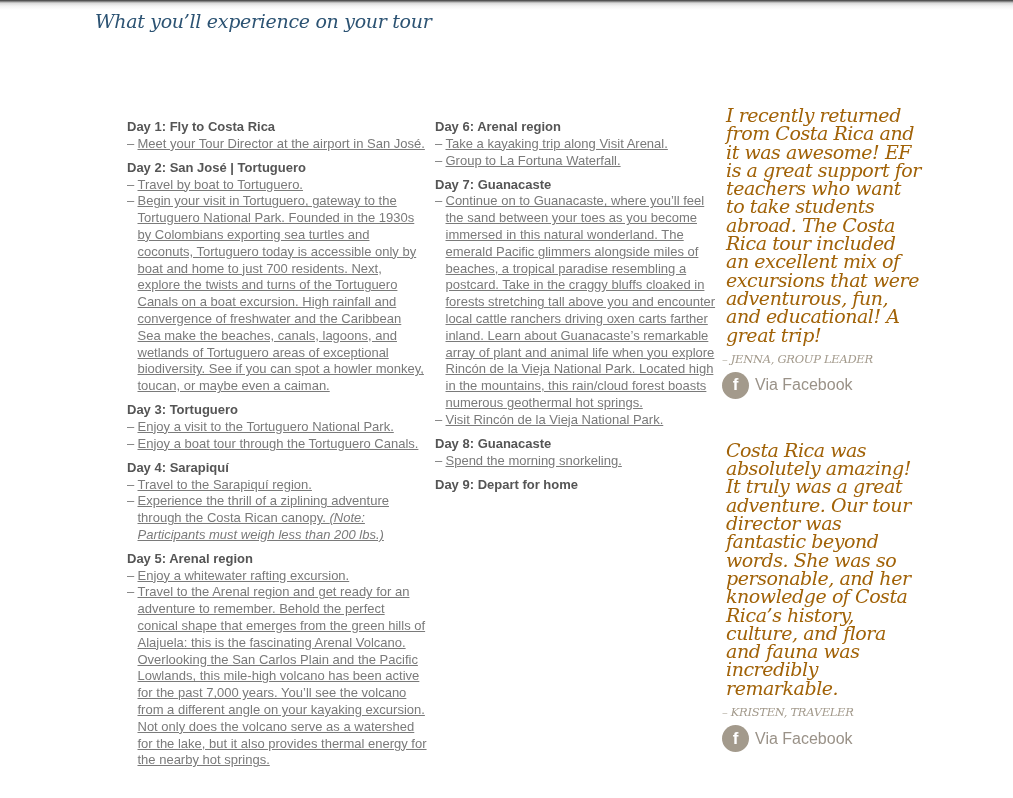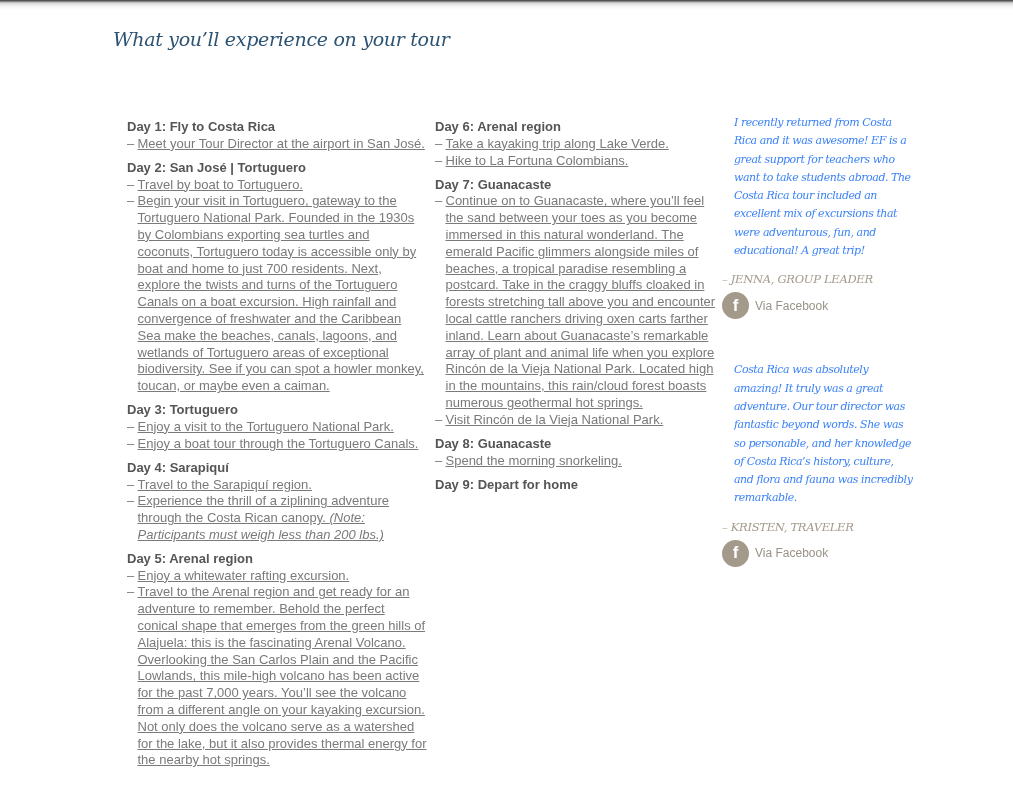--- a/index.html
+++ b/index.html
@@ -9,53 +9,53 @@
       font-family: "Liberation Sans", sans-serif;
     }
     .top-shadow {
       position: absolute; left: 0; top: 0; width: 1013px; height: 10px;
       background: linear-gradient(to bottom, #3a3a3a 0px, #6a6a6a 1px, #d8d8d8 3px, #f3f3f3 6px, #ffffff 10px);
     }
     .page-title {
       position: absolute; left: 95px; top: 10px;
       font-family: "DejaVu Serif", serif; font-style: italic;
       font-size: 19px; color: #2c5373; letter-spacing: -0.3px;
-      margin: 18px; font-weight: normal;
+      margin: 0; font-weight: normal;
     }
     .col {
       position: absolute; top: 119px;
       font-size: 13px; line-height: 16.8px; color: #7a7a7a; margin-left: 32px;
     }
     .col-1 { left: 95px; width: 300px; }
     .col-2 { left: 403px; width: 290px; }
     .day { margin-bottom: 7.2px; }
     .day-title { font-weight: bold; color: #555555; }
     .item { padding-left: 10.5px; text-indent: -10.5px; text-decoration: underline; }
     .item .dash { display: inline-block; width: 10.5px; text-indent: 0; }
     .note { font-style: italic; text-align: center; }
     .col-3 { position: absolute; left: 722px; top: 102px; width: 205px; }
     .quote {
       font-family: "DejaVu Serif", serif; font-style: italic;
-      font-size: 11px; line-height: 18.3px; color: #3b82f6;
-      letter-spacing: -0.45px; margin: 12px;
+      font-size: 19px; line-height: 18.3px; color: #a16207;
+      letter-spacing: -0.45px; margin: 4px;
     }
     .author {
       font-family: "DejaVu Serif", serif; font-style: italic;
-      font-size: 11.5px; color: #a39a8c; 
+      font-size: 11.5px; color: #a39a8c; margin-top: 8px;
       letter-spacing: -0.3px; text-transform: uppercase;
     }
     .via {
       display: flex; align-items: center; margin-top: 6px; cursor: pointer;
     }
     .fb-circle {
       width: 27px; height: 27px; border-radius: 50%; background: #a39a8c;
       color: #ffffff; display: flex; align-items: center; justify-content: center;
       font-family: "Liberation Sans", sans-serif; font-weight: bold; font-size: 17px;
     }
-    .via-label { margin-left: 6px; font-size: 12px; color: #9a9288; }
+    .via-label { margin-left: 6px; font-size: 16px; color: #9a9288; }
     .testimonial-2 { margin-top: 42px; }
   </style>
 </head>
 <body>
 
 <div class="top-shadow"></div>
 
 <h1 class="page-title">What you’ll experience on your tour</h1>
 
 <div class="col col-1">
@@ -87,22 +87,22 @@
     <div class="day-title">Day 5: Arenal region</div>
     <div class="item"><span class="dash">–</span><span>Enjoy a whitewater rafting excursion.</span></div>
     <div class="item"><span class="dash">–</span><span>Travel to the Arenal region and get ready for an adventure to remember. Behold the perfect conical shape that emerges from the green hills of Alajuela: this is the fascinating Arenal Volcano. Overlooking the San Carlos Plain and the Pacific Lowlands, this mile-high volcano has been active for the past 7,000 years. You’ll see the volcano from a different angle on your kayaking excursion. Not only does the volcano serve as a watershed for the lake, but it also provides thermal energy for the nearby hot springs.</span></div>
   </div>
 </div>
 
 <div class="col col-2">
 
   <div class="day">
     <div class="day-title">Day 6: Arenal region</div>
-    <div class="item"><span class="dash">–</span><span>Take a kayaking trip along Lake Verde.</span></div>
-    <div class="item"><span class="dash">–</span><span>Hike to La Fortuna Colombians.</span></div>
+    <div class="item"><span class="dash">–</span><span>Take a kayaking trip along Visit Arenal.</span></div>
+    <div class="item"><span class="dash">–</span><span>Group to La Fortuna Waterfall.</span></div>
   </div>
 
   <div class="day">
     <div class="day-title">Day 7: Guanacaste</div>
     <div class="item"><span class="dash">–</span><span>Continue on to Guanacaste, where you’ll feel the sand between your toes as you become immersed in this natural wonderland. The emerald Pacific glimmers alongside miles of beaches, a tropical paradise resembling a postcard. Take in the craggy bluffs cloaked in forests stretching tall above you and encounter local cattle ranchers driving oxen carts farther inland. Learn about Guanacaste’s remarkable array of plant and animal life when you explore Rincón de la Vieja National Park. Located high in the mountains, this rain/cloud forest boasts numerous geothermal hot springs.</span></div>
     <div class="item"><span class="dash">–</span><span>Visit Rincón de la Vieja National Park.</span></div>
   </div>
 
   <div class="day">
     <div class="day-title">Day 8: Guanacaste</div>

